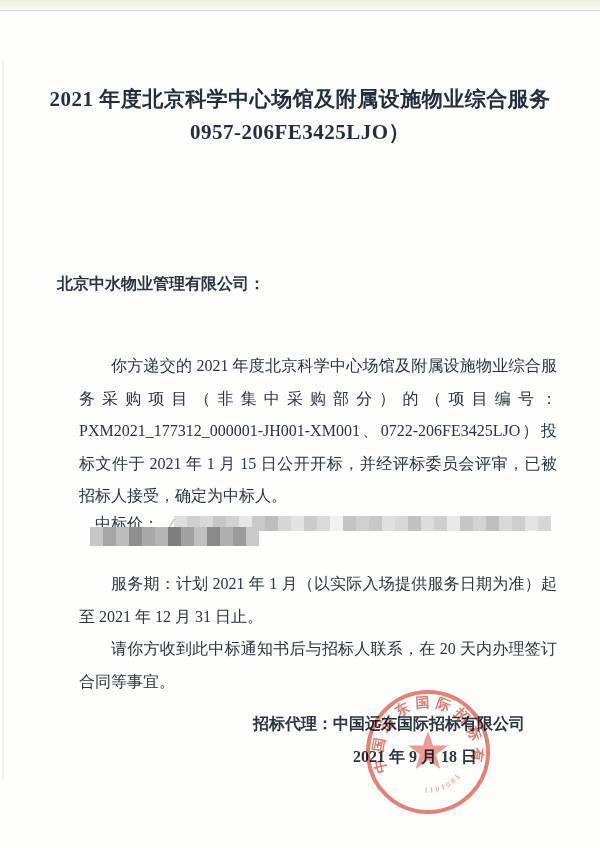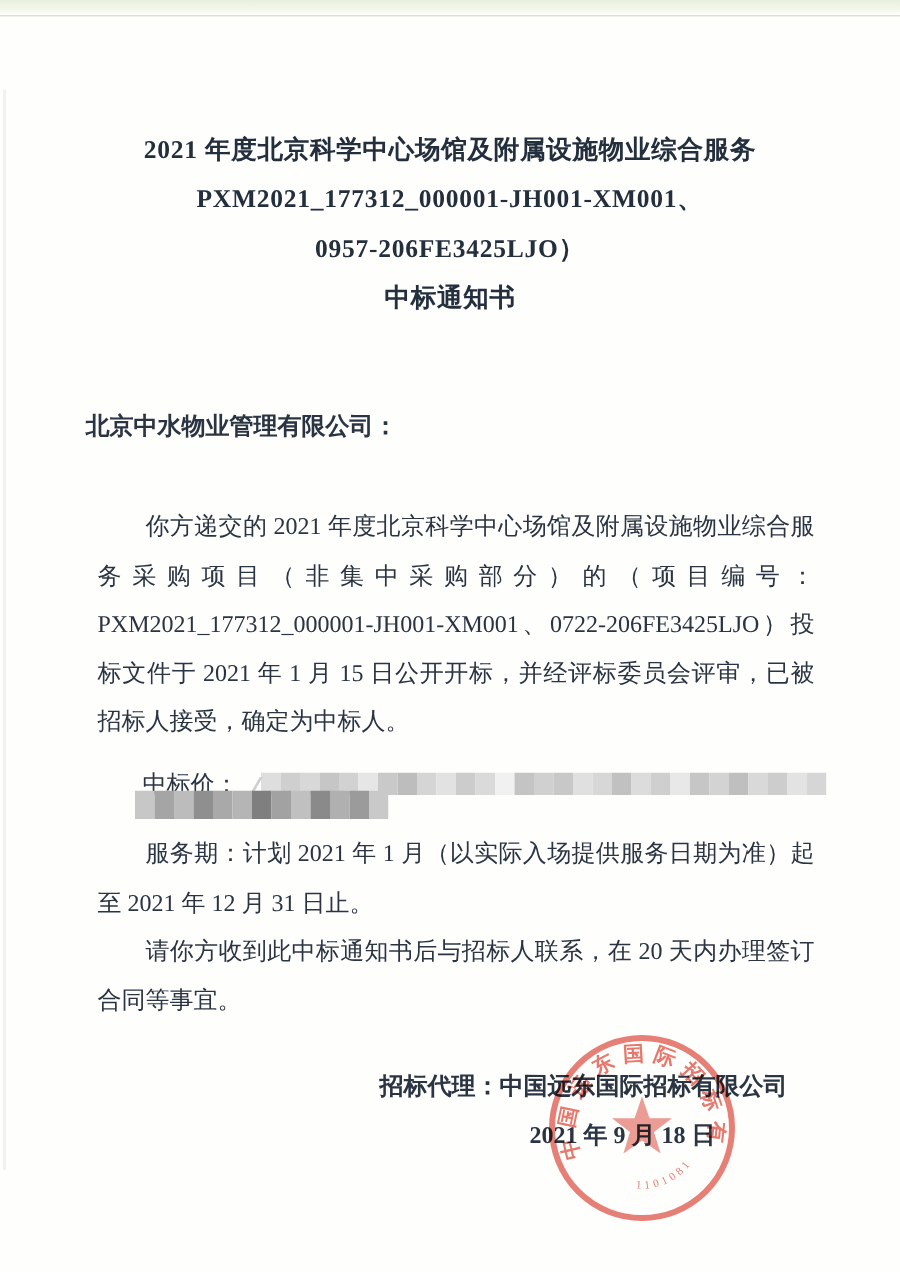--- a/index.html
+++ b/index.html
@@ -9,25 +9,25 @@
     font-family:"Liberation Serif","DejaVu Serif",serif;
     color:#2b3442;
   }
   
   .scan-top-band{position:absolute;top:0;left:0;width:600px;height:9px;
     background:linear-gradient(180deg,#e9efdc 0%,#f3f7ea 70%,#fbfcf7 100%);}
   .scan-top-line{position:absolute;top:10px;left:0;width:600px;height:1px;background:#dcdfd6;}
   .scan-left-line{position:absolute;top:60px;left:2px;width:2px;height:720px;background:#f1f1ee;}
 
   .title-block{position:absolute;top:83px;left:0;width:600px;text-align:center;
-    font-weight:bold;font-size:17px;line-height:33px;color:#242f3e;letter-spacing:.5px;}
+    font-weight:bold;font-size:21px;line-height:33px;color:#242f3e;letter-spacing:.5px;}
   .recipient{position:absolute;top:274px;left:57px;font-size:16px;font-weight:bold;}
 
   .para{position:absolute;left:63px;width:478px;font-size:16px;line-height:32.5px;
-    text-align:justify;text-indent:2em;margin:2px;}
+    text-align:justify;text-indent:2em;margin:16px;}
   .p-award{top:334px;}
   .p-service{top:552px;}
   .p-contract{top:617px;}
 
   .price-line{position:absolute;top:489px;left:63px;width:478px;font-size:16px;
     line-height:32.5px;text-indent:2em;white-space:nowrap;margin-top:19px;}
   .redact-tick{display:inline-block;width:7px;height:11px;margin:0 2px 0 4px;
     border-right:2px solid #cfcfcf;transform:skewX(-30deg);vertical-align:-1px;}
   .mosaic{display:inline-flex;height:15px;vertical-align:-2px;overflow:hidden;}
   .mosaic .mcell{flex:none;width:13px;height:100%;}
@@ -44,23 +44,21 @@
 </style>
 </head>
 <body>
 
 <div class="scan-top-band"></div>
 <div class="scan-top-line"></div>
 <div class="scan-left-line"></div>
 
 <div class="title-block">
   <div>2021 年度北京科学中心场馆及附属设施物业综合服务</div>
-  <div>PXM2021_177312_000001-JH001-XM001、</div>
   <div>0957-206FE3425LJO）</div>
-  <div>中标通知书</div>
 </div>
 
 <div class="recipient">北京中水物业管理有限公司：</div>
 
 <p class="para p-award">你方递交的 2021 年度北京科学中心场馆及附属设施物业综合服务采购项目（非集中采购部分）的（项目编号：PXM2021_177312_000001-JH001-XM001、0722-206FE3425LJO）投标文件于 2021 年 1 月 15 日公开开标，并经评标委员会评审，已被招标人接受，确定为中标人。</p>
 
 <div class="price-line">
   <span>中标价：</span><span class="redact-tick"></span><span class="mosaic">
       <div class="mcell" style="background: rgb(222, 222, 222);"></div>
       <div class="mcell" style="background: rgb(207, 207, 207);"></div>

